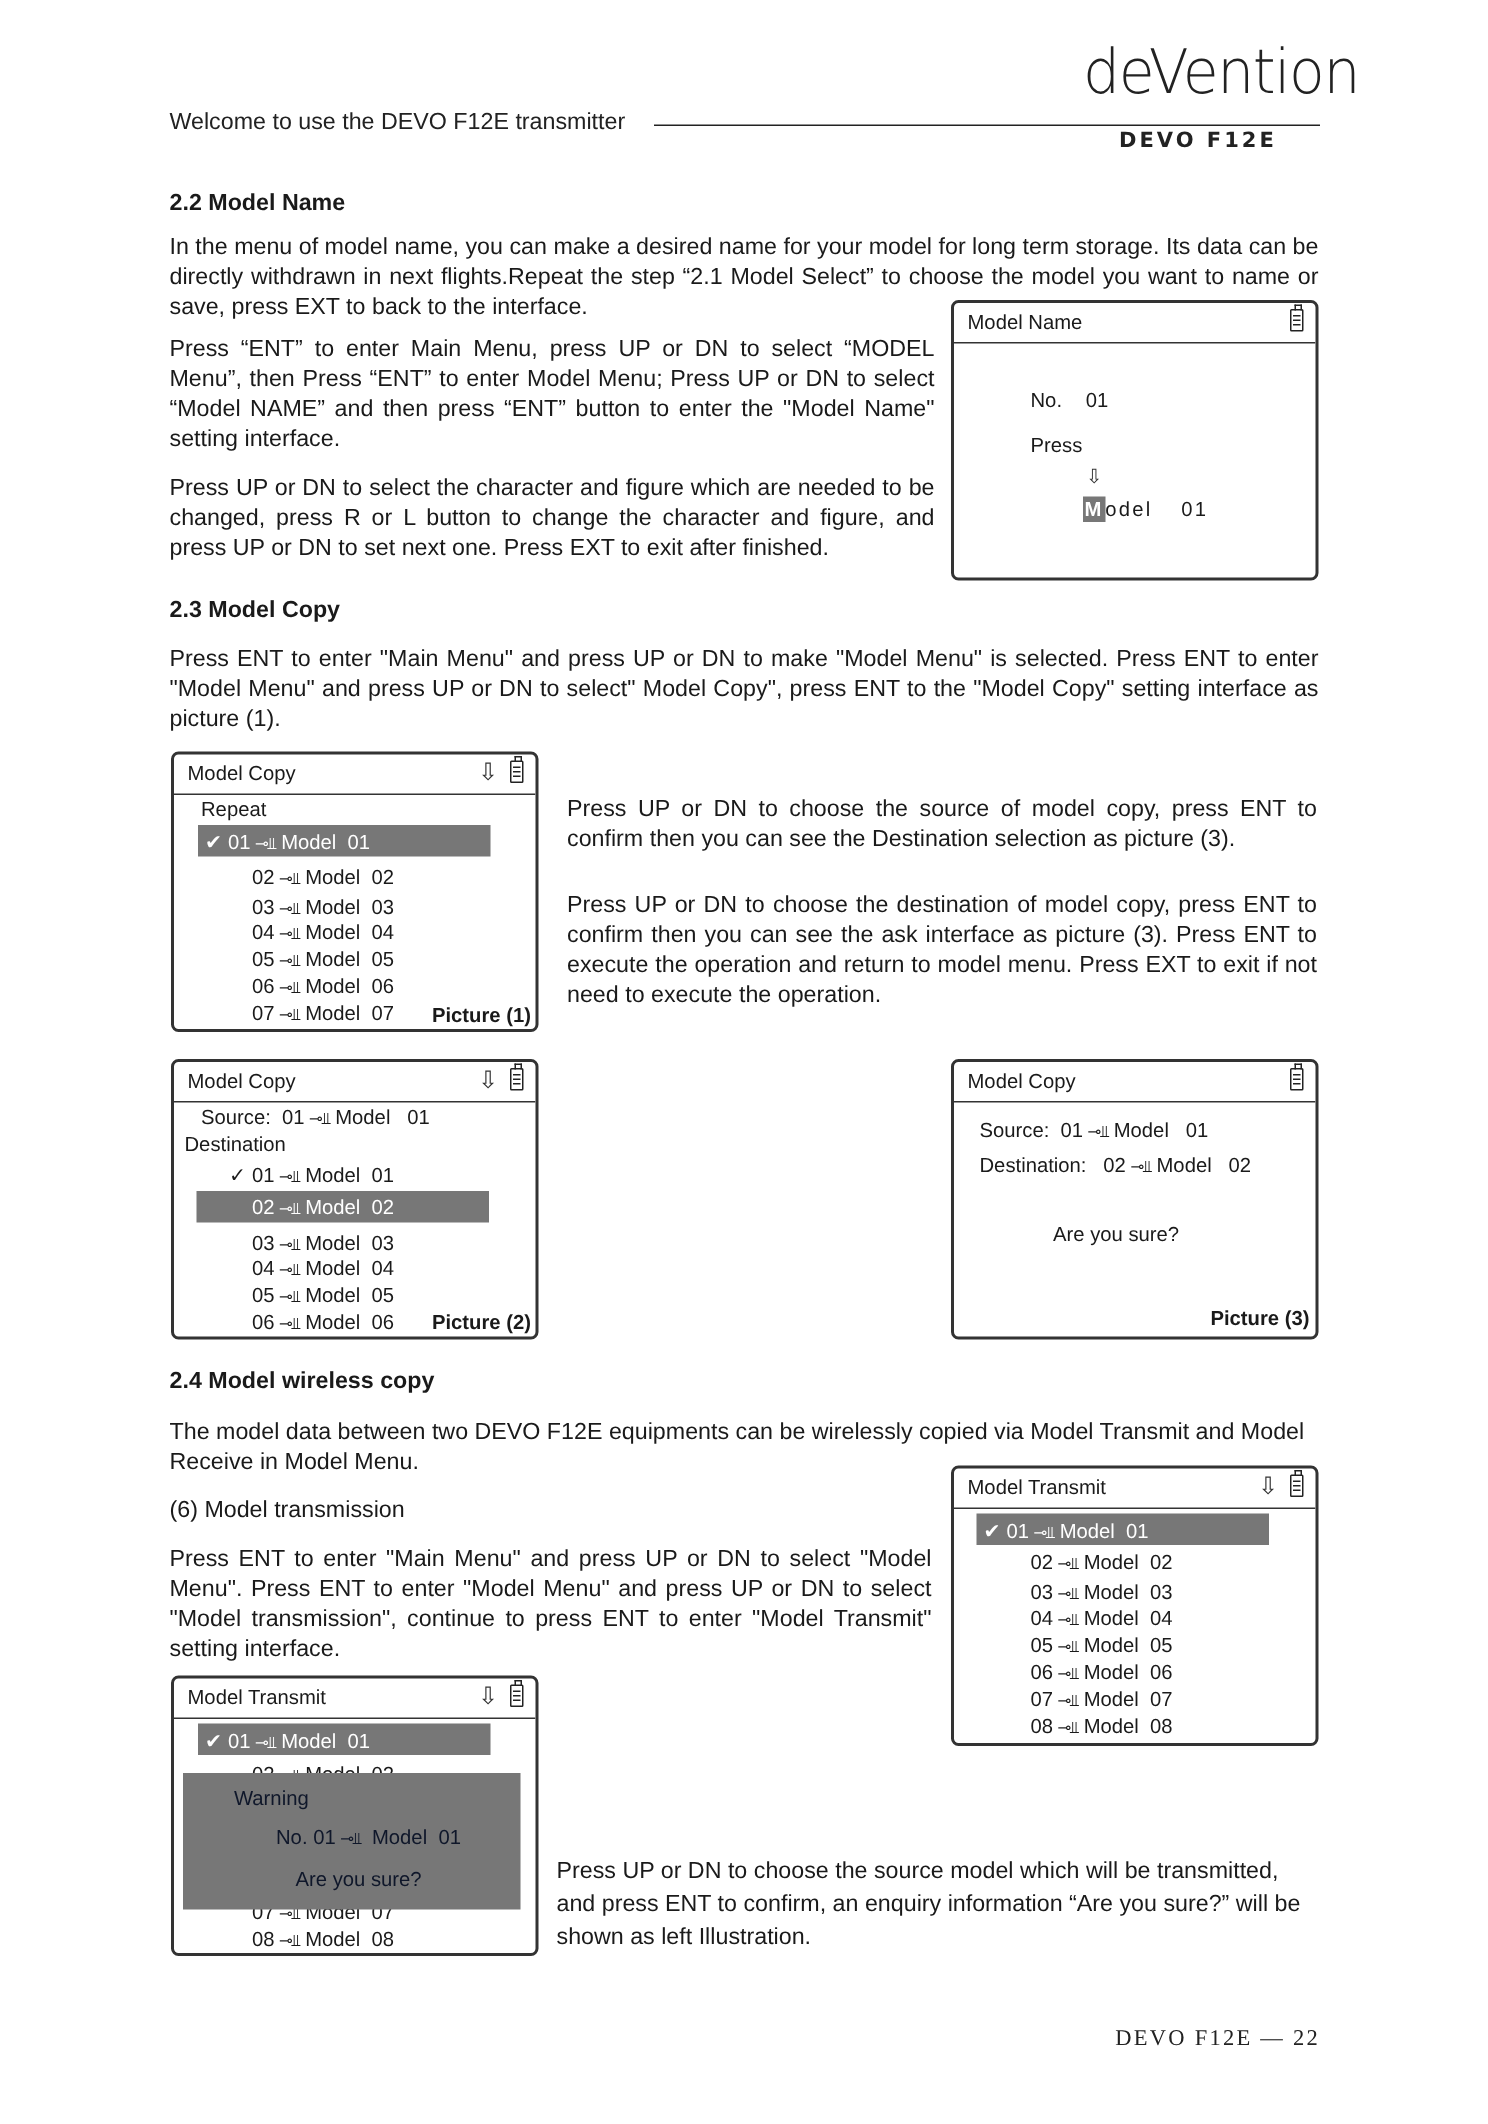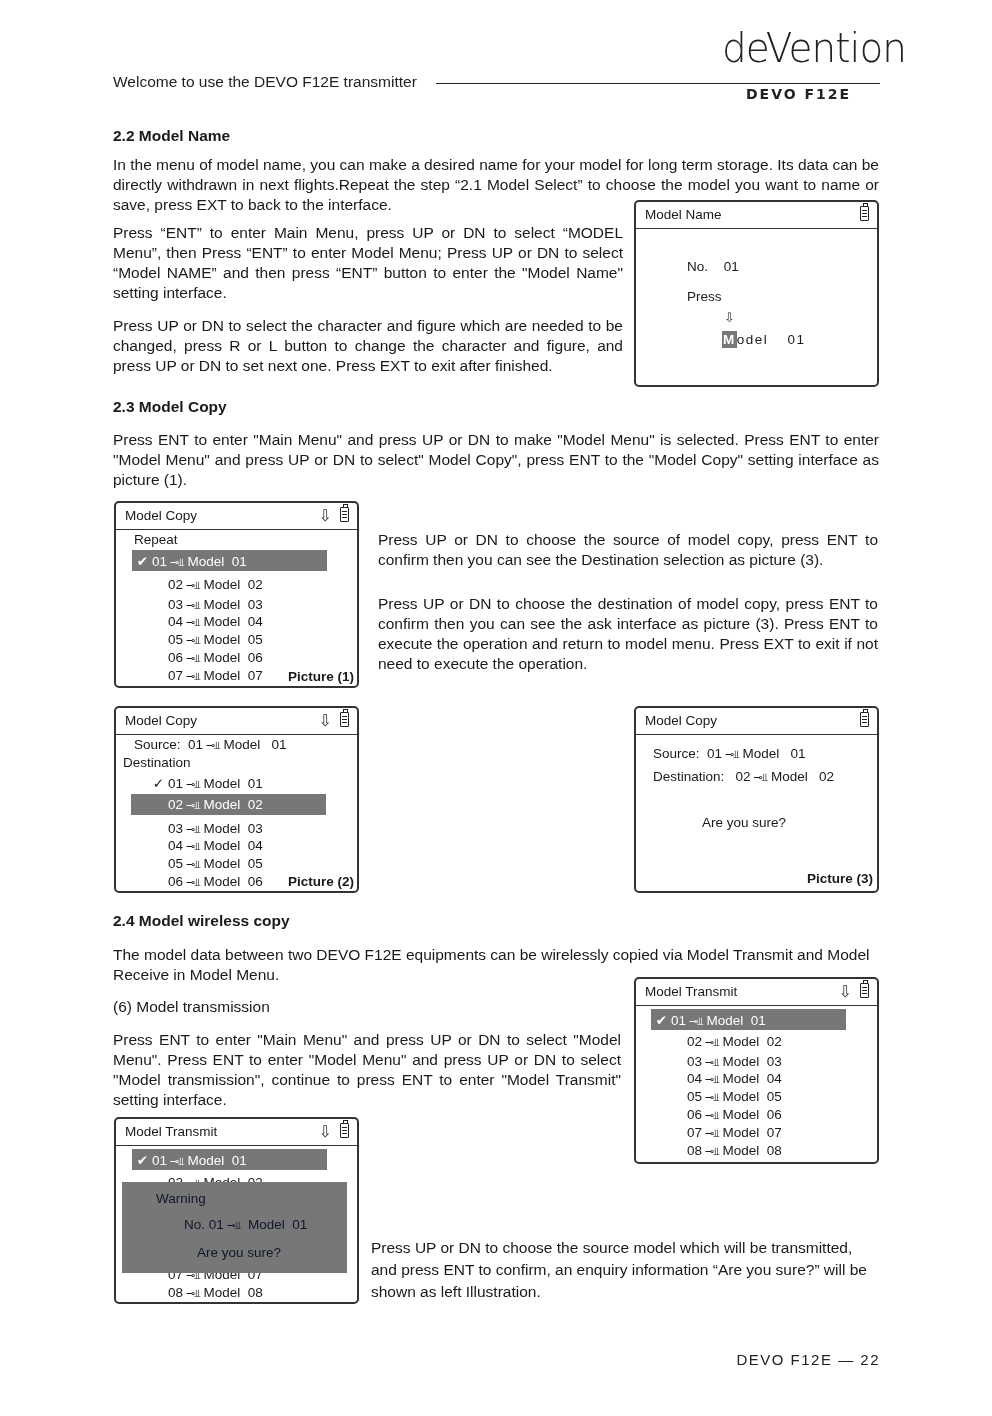--- a/index.html
+++ b/index.html
@@ -21,21 +21,21 @@
   .battery { position:absolute; top:4px; width:9px; height:15px; border:1.2px solid #222; border-radius:1px; box-sizing:border-box; }
   .battery::before { content:""; position:absolute; left:2px; top:-4px; width:3px; height:3px; border:1px solid #222; border-bottom:none; }
   .battery i { position:absolute; left:1px; right:1px; height:1px; background:#222; }
   .down-arrow { position:absolute; top:5px; font-size:16px; line-height:1; color:#333; }
   .row { position:absolute; font-size:13.5px; white-space:nowrap; }
   .heli { display:inline-block; font-size:11px; margin:0 4px 0 3px; letter-spacing:-1px; }
   .sel { position:absolute; background:#777; color:#fff; font-weight:normal; }
   .check { display:inline-block; width:16px; text-align:right; margin-right:4px; }
   .picture-label { position:absolute; font-size:13.5px; font-weight:bold; }
   .warn { position:absolute; background:#777; color:#0f172a; font-weight:normal; font-size:13.5px; }
-  .footer { right:112px; top:1351px; font-size:15px; letter-spacing:1.5px; font-family:Liberation Sans, sans-serif; color:#222; }
+  .footer { right:112px; top:1351px; font-size:15px; letter-spacing:1.5px; font-family:Liberation Serif, serif; color:#222; }
 </style>
 </head>
 <body>
 
 <div class="abs hdr-text">Welcome to use the DEVO F12E transmitter</div>
 <div class="abs hdr-line"></div>
 <div class="abs logo">deVention</div>
 <div class="abs logo-sub">DEVO F12E</div>
 
 <h2 style="left:113px; top:127px;">2.2 Model Name</h2>

